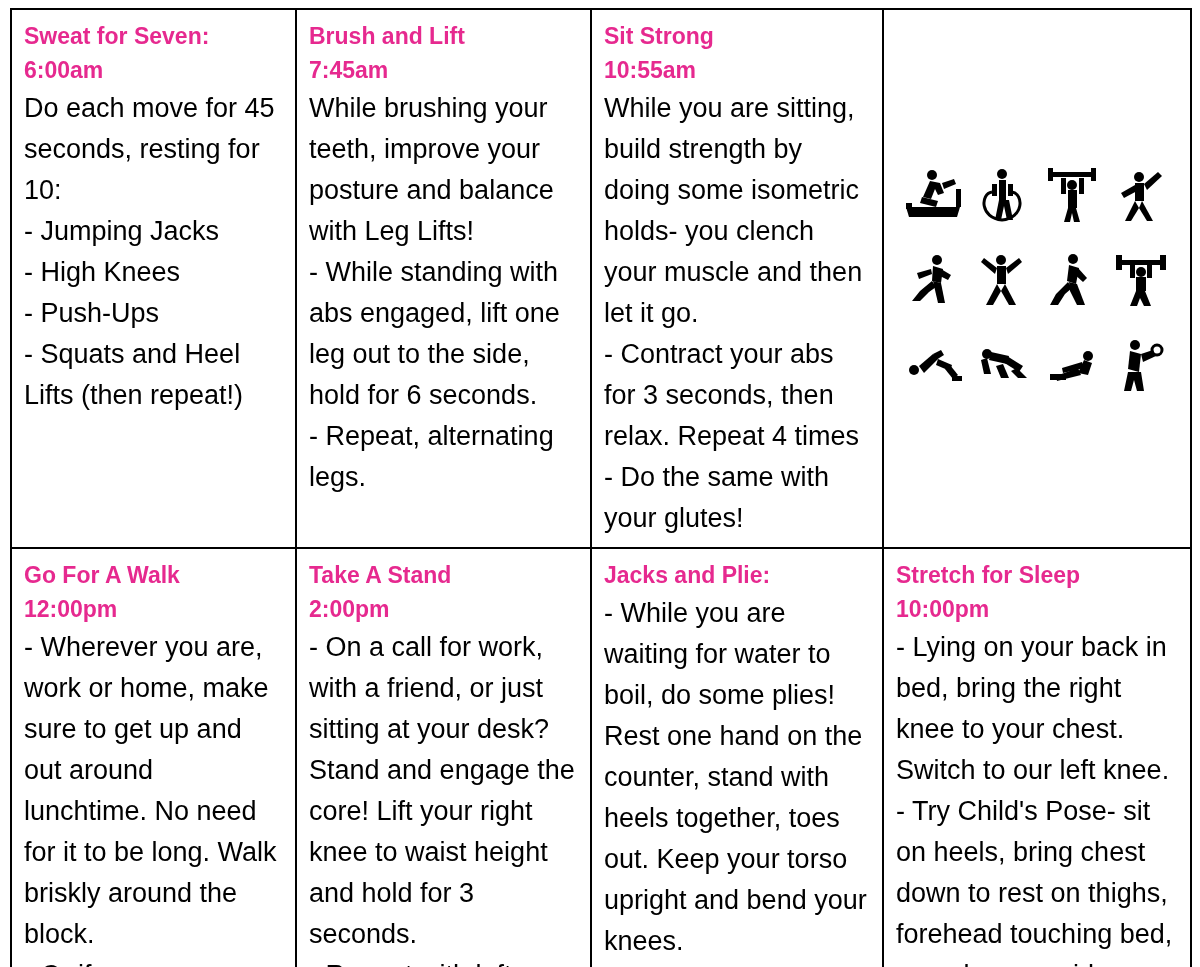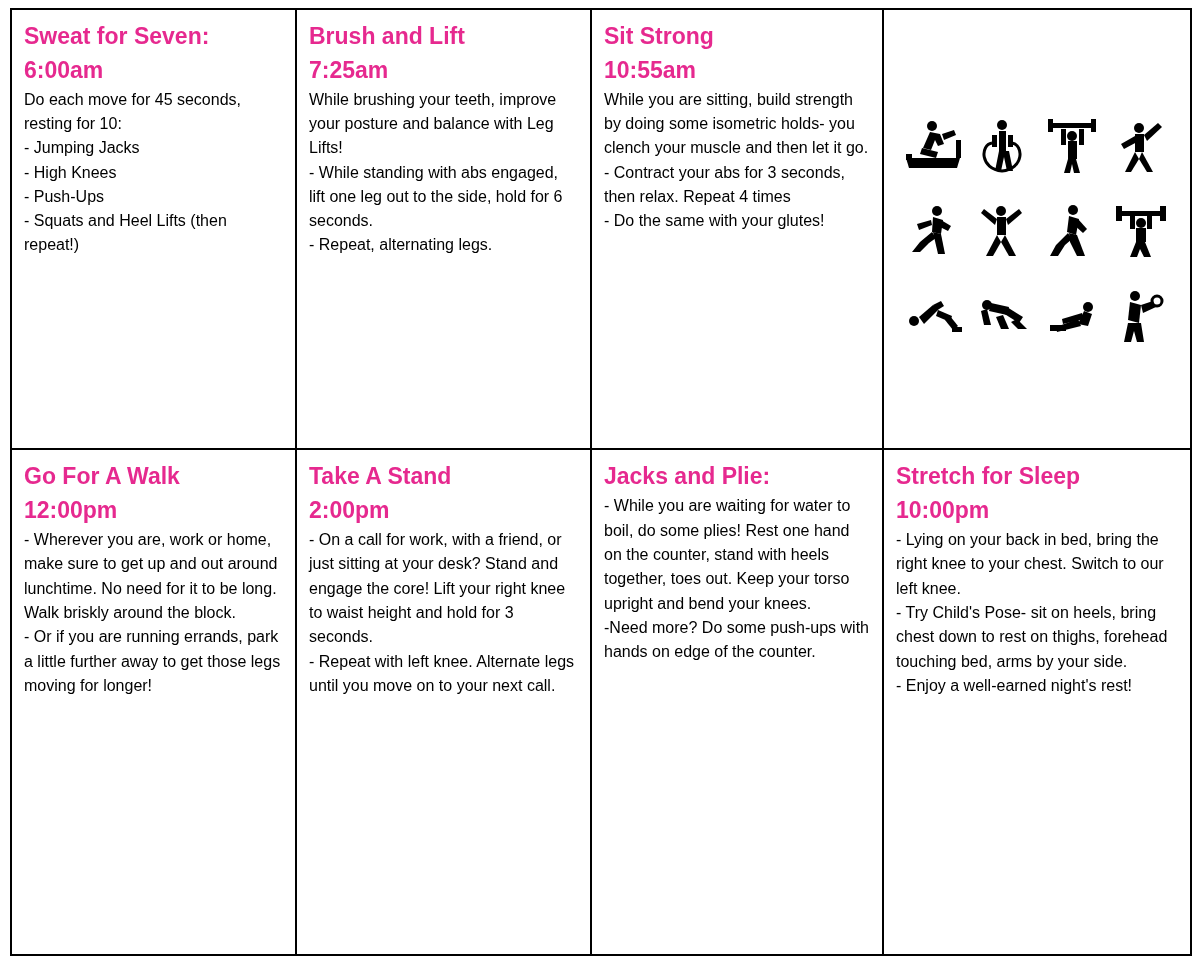--- a/index.html
+++ b/index.html
@@ -35,21 +35,21 @@
   .cell-title {
     color: #e6298f;
     font-weight: bold;
     font-size: 23px;
     line-height: 1.47;
     margin: 0 0 0 0;
     white-space: pre-line;
   }
   .cell-body {
     color: #000000;
-    font-size: 16px;
+    font-size: 27px;
     line-height: 1.52;
     margin: 0;
     white-space: pre-line;
   }
   .row-top td { height: 440px; }
   .row-bottom td { height: 505px; border-radius: 23px; }
 
   
   .icon-cell-inner {
     width: 100%;
@@ -84,21 +84,21 @@
         <p class="cell-title">Sweat for Seven:
 6:00am</p>
         <p class="cell-body">Do each move for 45 seconds, resting for 10:
 - Jumping Jacks
 - High Knees
 - Push-Ups
 - Squats and Heel Lifts (then repeat!)</p>
       </td>
       <td class="col-b">
         <p class="cell-title">Brush and Lift
-7:25am</p>
+7:45am</p>
         <p class="cell-body">While brushing your teeth, improve your posture and balance with Leg Lifts!
 - While standing with abs engaged, lift one leg out to the side, hold for 6 seconds.
 - Repeat, alternating legs.</p>
       </td>
       <td class="col-c">
         <p class="cell-title">Sit Strong
 10:55am</p>
         <p class="cell-body">While you are sitting, build strength by doing some isometric holds- you clench your muscle and then let it go.
 - Contract your abs for 3 seconds, then relax. Repeat 4 times
 - Do the same with your glutes!</p>

